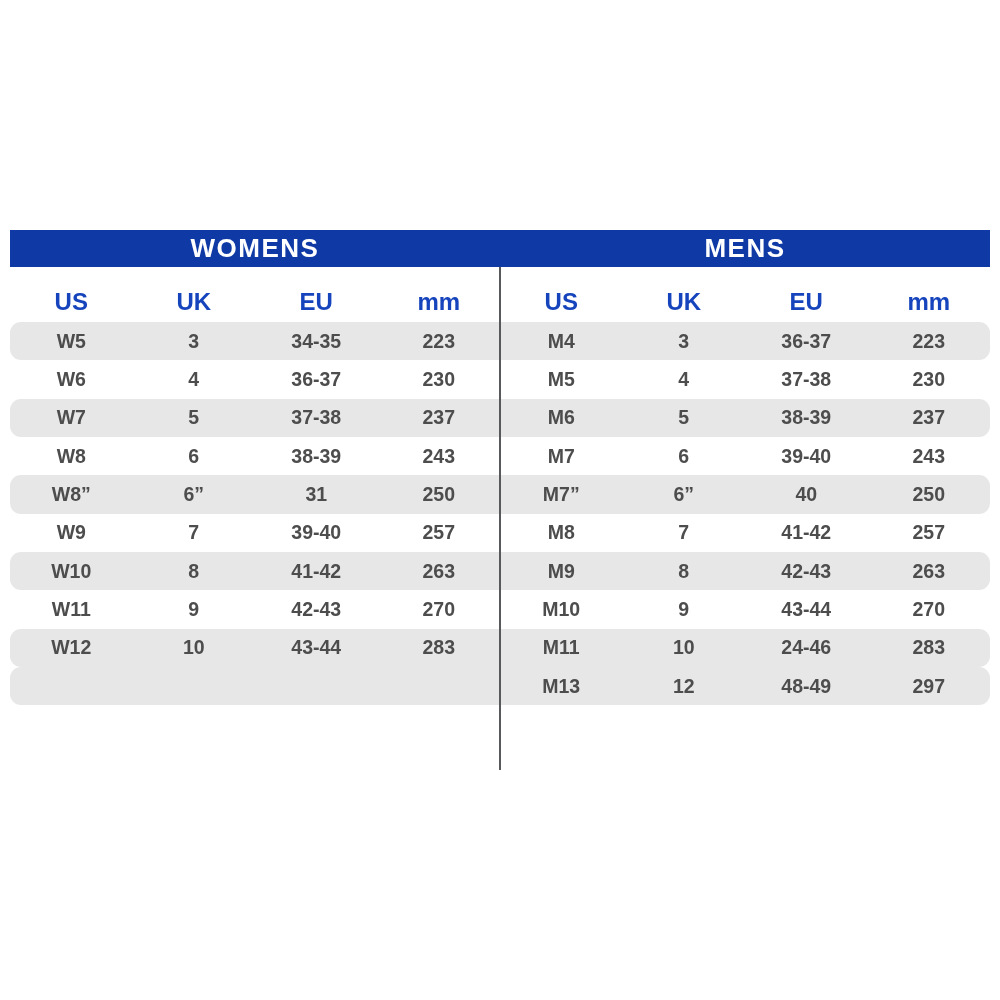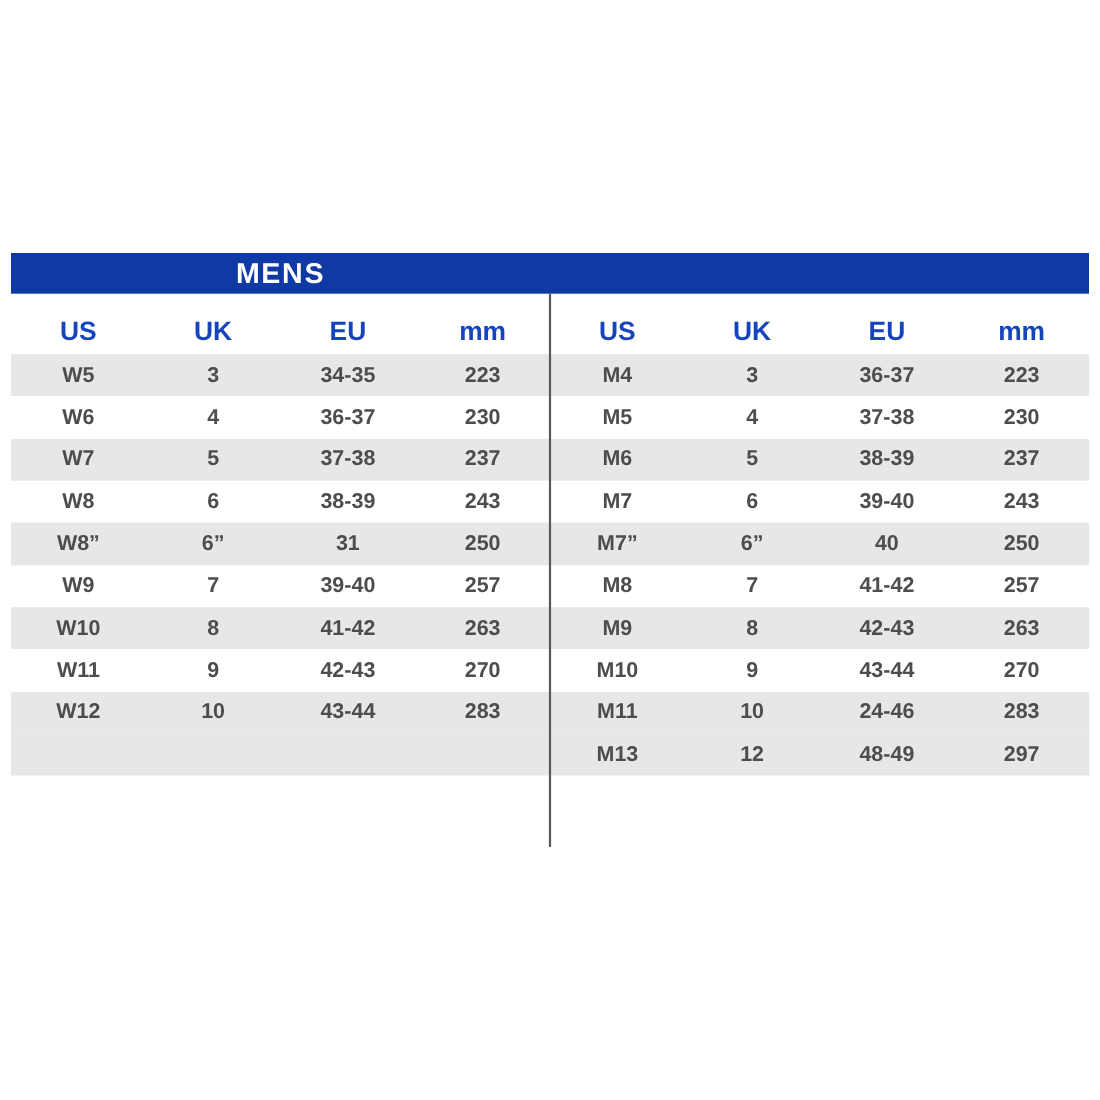--- a/index.html
+++ b/index.html
@@ -45,20 +45,21 @@
     font-size: 24px;
     font-weight: 700;
   }
   .rows {
     width: 100%;
   }
   .row {
     display: flex;
     height: 38.33px;
     align-items: center;
+    border-radius: 11px;
   }
   .row.alt {
     background: #e8e7e7;
   }
   .cell {
     width: 12.5%;
     text-align: center;
     color: #4d4d4d;
     font-size: 19.5px;
     font-weight: 700;
@@ -71,20 +72,21 @@
     height: 503px;
     background: #58595b;
   }
 </style>
 </head>
 <body>
 
 <div class="sheet">
 
   <div class="header-bar">
+    <div class="header-half">WOMENS</div>
     <div class="header-half">MENS</div>
   </div>
 
   <div class="col-headers">
     <div class="col-header-cell">US</div>
     <div class="col-header-cell">UK</div>
     <div class="col-header-cell">EU</div>
     <div class="col-header-cell">mm</div>
     <div class="col-header-cell">US</div>
     <div class="col-header-cell">UK</div>

